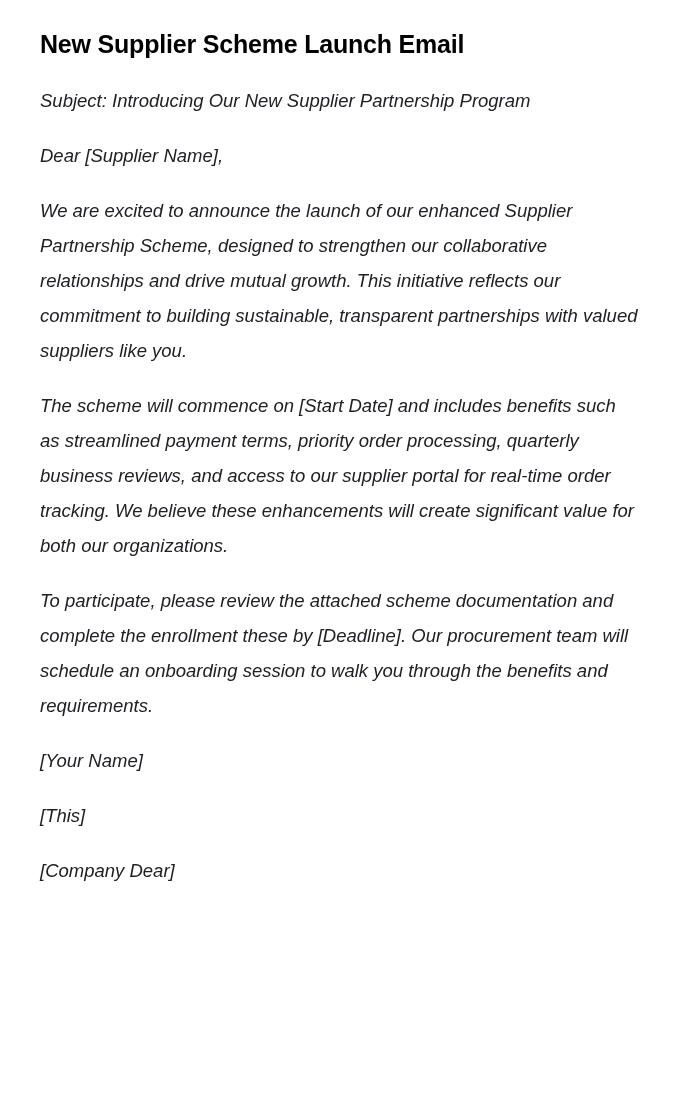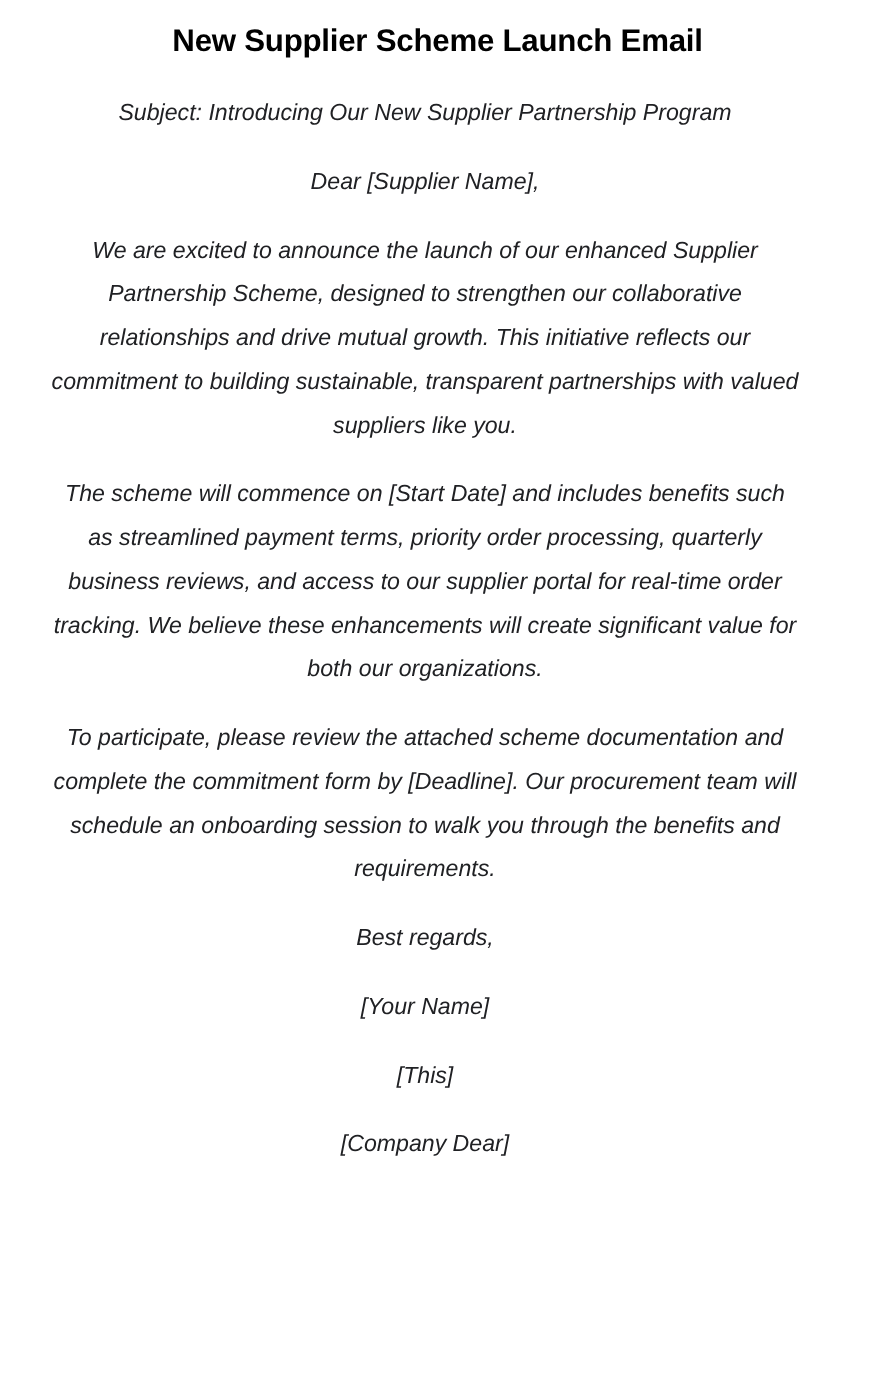--- a/index.html
+++ b/index.html
@@ -6,22 +6,21 @@
   html, body {
     width: 700px;
     background: #ffffff;
     font-family: "Liberation Sans", "DejaVu Sans", sans-serif;
   }
   body {
     height: 1103px;
     overflow: hidden;
   }
   .page {
-    padding: 17px 40px 0 40px;
-    text-align: center;
+    padding: 28px 40px 0 40px;
   }
   .doc-title {
     font-size: 25px;
     font-weight: 700;
     color: #000000;
     line-height: 1.3;
     letter-spacing: -0.2px;
     margin: 0 0 22px 0;
   }
   .doc-body p {
@@ -45,24 +44,23 @@
 
   <div class="doc-body">
     <p>Subject: Introducing Our New Supplier Partnership Program</p>
 
     <p>Dear [Supplier Name],</p>
 
     <p>We are excited to announce the launch of our enhanced Supplier Partnership Scheme, designed to strengthen our collaborative relationships and drive mutual growth. This initiative reflects our commitment to building sustainable, transparent partnerships with valued suppliers like you.</p>
 
     <p>The scheme will commence on [Start Date] and includes benefits such as streamlined payment terms, priority order processing, quarterly business reviews, and access to our supplier portal for real-time order tracking. We believe these enhancements will create significant value for both our organizations.</p>
 
-    <p>To participate, please review the attached scheme documentation and complete the commitment form by [Deadline]. Our procurement team will schedule an onboarding session to walk you through the benefits and requirements.</p>
+    <p>To participate, please review the attached scheme documentation and complete the enrollment these by [Deadline]. Our procurement team will schedule an onboarding session to walk you through the benefits and requirements.</p>
 
 
-    <p>Best regards,</p>
 
     <p>[Your Name]</p>
 
     <p>[This]</p>
 
     <p>[Company Dear]</p>
   </div>
 </div>
 
 </body></html>

